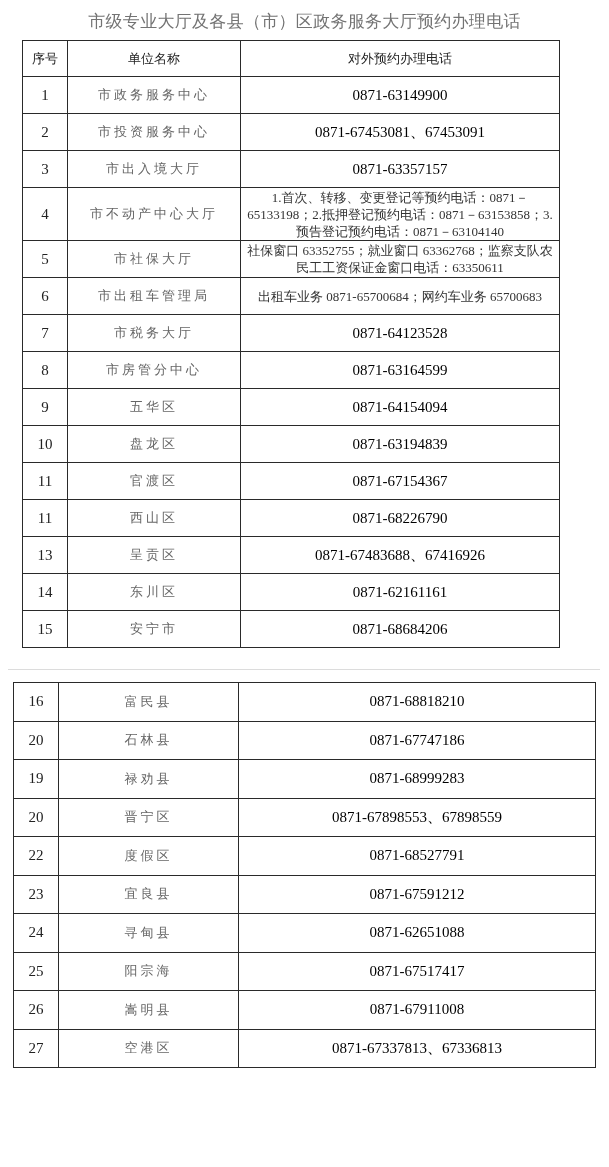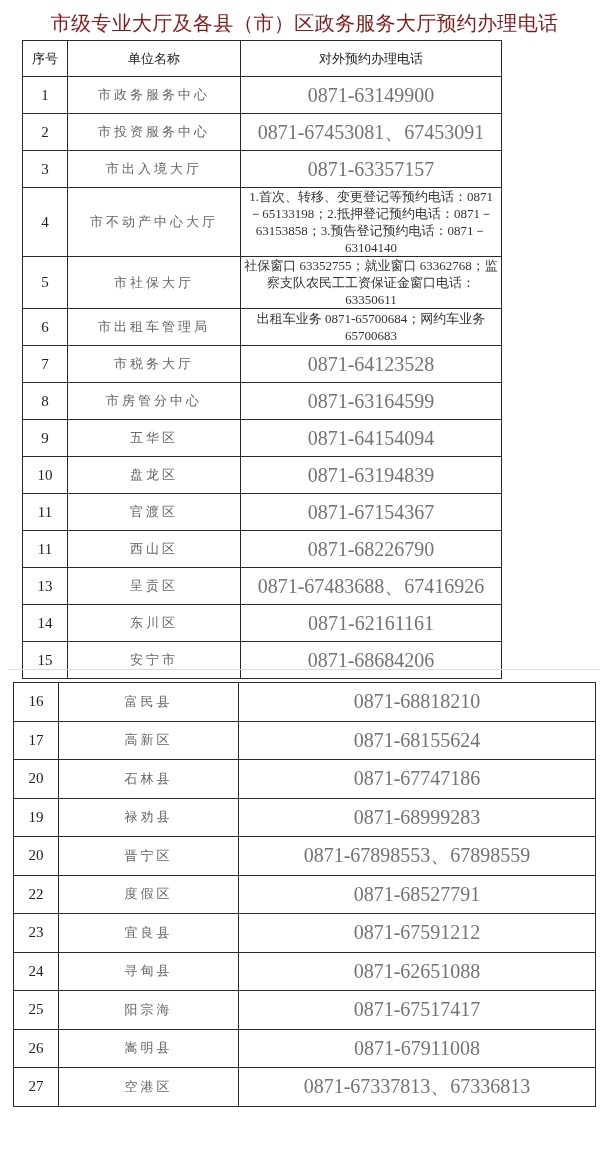--- a/index.html
+++ b/index.html
@@ -1,31 +1,31 @@
 <!DOCTYPE html>
 <html><head>
 <meta charset="utf-8">
 <style>
   html, body { margin: 0; padding: 0; background: #ffffff; }
   body { width: 609px; height: 1167px; position: relative; overflow: hidden;
          font-family: "Liberation Serif", "DejaVu Serif", serif; color: #222; }
   .title { position: absolute; left: 0; top: 10px; width: 609px; text-align: center;
-           font-family: Liberation Mono, monospace; font-size: 20px; color: #7f1d1d; letter-spacing: 0.3px; }
+           font-family: Liberation Mono, monospace; font-size: 17px; color: #737373; letter-spacing: 0.3px; }
   table { border-collapse: collapse; position: absolute; table-layout: fixed; }
   td, th { border: 1.5px solid #2a2a2a; text-align: center; vertical-align: middle; padding: 0; }
-  #t1 { left: 22px; top: 40px; width: 480px; }
+  #t1 { left: 22px; top: 40px; width: 538px; }
   #t1 th { height: 35px; font-family: "DejaVu Sans", sans-serif; font-size: 13px; font-weight: normal; color: #222; }
   #t1 td { height: 36px; }
   #t1 tr.r4 td { height: 52px; }
   #t1 tr.r5 td { height: 36px; }
   #t2 { left: 13px; top: 682px; width: 583px; }
   #t2 td { height: 37.5px; font-family: Liberation Serif, serif; }
   .num { font-size: 15px; color: #222; }
   .name { font-family: "DejaVu Sans", sans-serif; font-size: 13px; color: #666; letter-spacing: 3px; }
-  .phone { font-size: 20px; color: #737373; }
+  .phone { font-size: 15px; color: #000000; }
   .phone.multi { font-size: 13px; line-height: 17px; color: #333; padding: 0 3px; }
   .sep { position: absolute; left: 8px; top: 669px; width: 592px; height: 1px; background: #dcdcdc; }
 </style>
 </head>
 <body>
 
 <div class="title">市级专业大厅及各县（市）区政务服务大厅预约办理电话</div>
 
 <table id="t1">
   <colgroup>
@@ -127,25 +127,20 @@
       <col style="width:180px">
       <col>
     </colgroup>
   <tbody id="t2body">
       <tr>
         <td class="num">16</td>
         <td class="name">富民县</td>
         <td class="phone">0871-68818210</td>
       </tr>
       <tr>
-        <td class="num">17</td>
-        <td class="name">高新区</td>
-        <td class="phone">0871-68155624</td>
-      </tr>
-      <tr>
         <td class="num">20</td>
         <td class="name">石林县</td>
         <td class="phone">0871-67747186</td>
       </tr>
       <tr>
         <td class="num">19</td>
         <td class="name">禄劝县</td>
         <td class="phone">0871-68999283</td>
       </tr>
       <tr>

